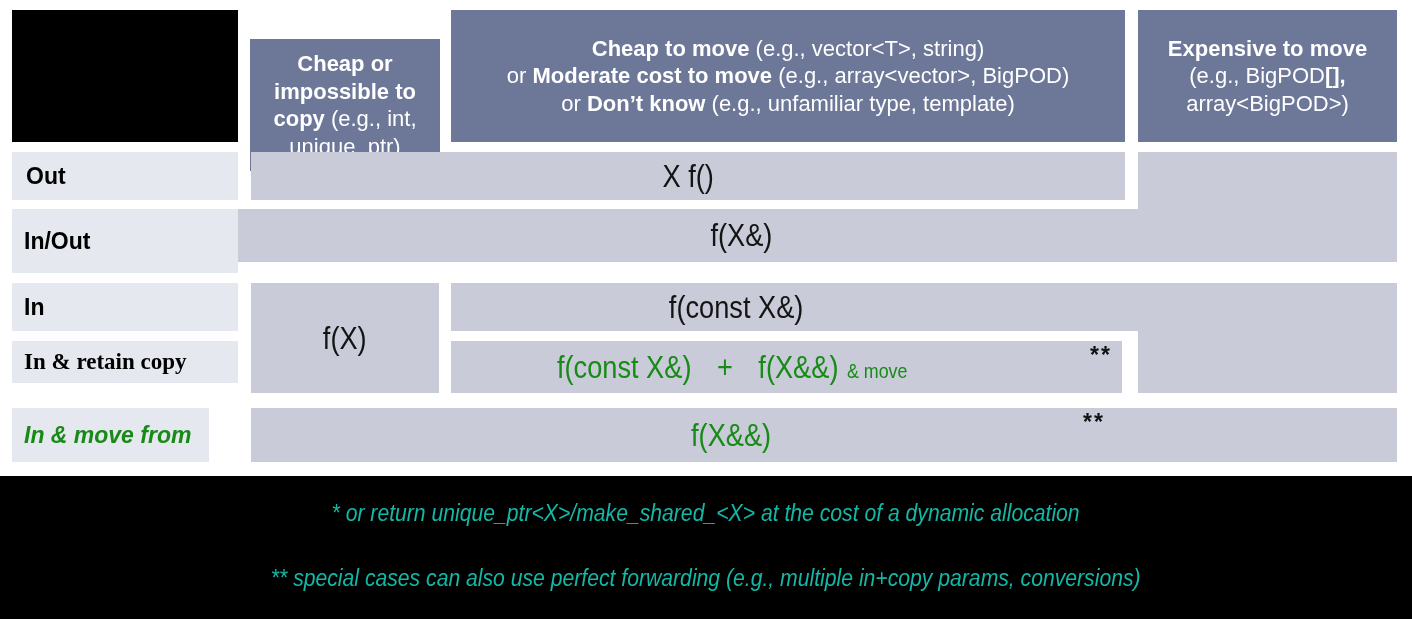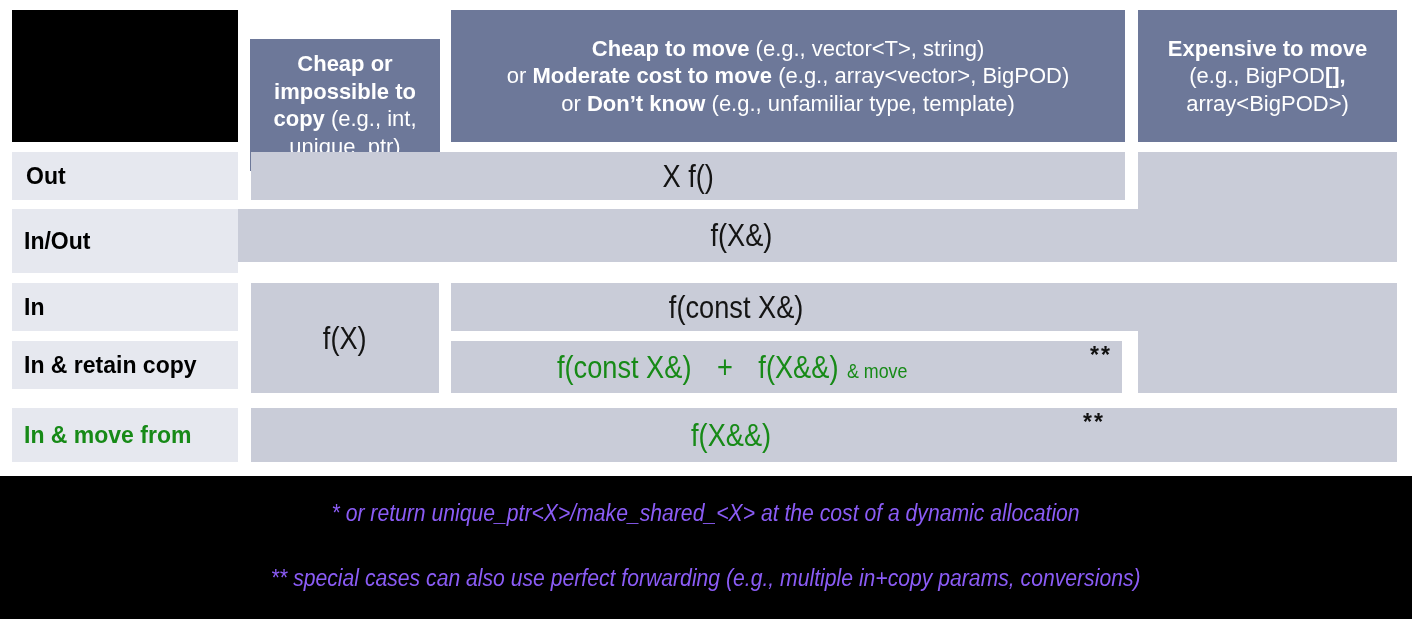--- a/index.html
+++ b/index.html
@@ -44,21 +44,21 @@
     position:absolute; top:1px; font-size:23px; font-weight:bold; color:#111111;
     letter-spacing:2px;
   }
   .note-retain { right:10px; }
   .note-movefrom { right:292px; }
 
   
   .footer { background:#000000; }
   .footline {
     position:absolute; left:0; width:100%; text-align:center;
-    color:#8b5cf6; font-style:italic; font-size:23px;
+    color:#14b8a6; font-style:italic; font-size:23px;
   }
   .footline > span { display:inline-block; transform:scaleX(0.92); transform-origin:center; }
 </style>
 </head>
 <body>
 
 <div class="stage">
 
   <div class="abs blackbox" style="left:12px; top:10px; width:226px; height:132px;"></div>
 
@@ -80,24 +80,24 @@
 
   <div class="abs rowlabel" style="left:12px; top:152px; width:226px; height:48px;padding-left:14px;">
       <span>Out</span>
     </div>
   <div class="abs rowlabel" style="left:12px; top:209px; width:226px; height:64px;">
       <span>In/Out</span>
     </div>
   <div class="abs rowlabel" style="left:12px; top:283px; width:226px; height:48px;">
       <span>In</span>
     </div>
-  <div class="abs rowlabel" style="left:12px; top:341px; width:226px; height:48px;">
+  <div class="abs rowlabel" style="left:12px; top:341px; width:226px; height:42px;font-family:Liberation Serif, serif;">
       <span>In &amp; retain copy</span>
     </div>
-  <div class="abs rowlabel green-label" style="left:12px; top:408px; width:226px; height:54px;">
+  <div class="abs rowlabel green-label" style="left:12px; top:408px; width:197px; height:54px;font-style:italic;">
       <span>In &amp; move from</span>
     </div>
 
   <div class="abs cell" style="left:1138px; top:152px; width:259px; height:110px;"></div>
   <div class="abs cell" style="left:1138px; top:283px; width:259px; height:110px;"></div>
 
   <div class="abs cell" style="left:251px; top:152px; width:874px; height:48px; ">
     <span class="sig">X f()</span>
   </div>
 

